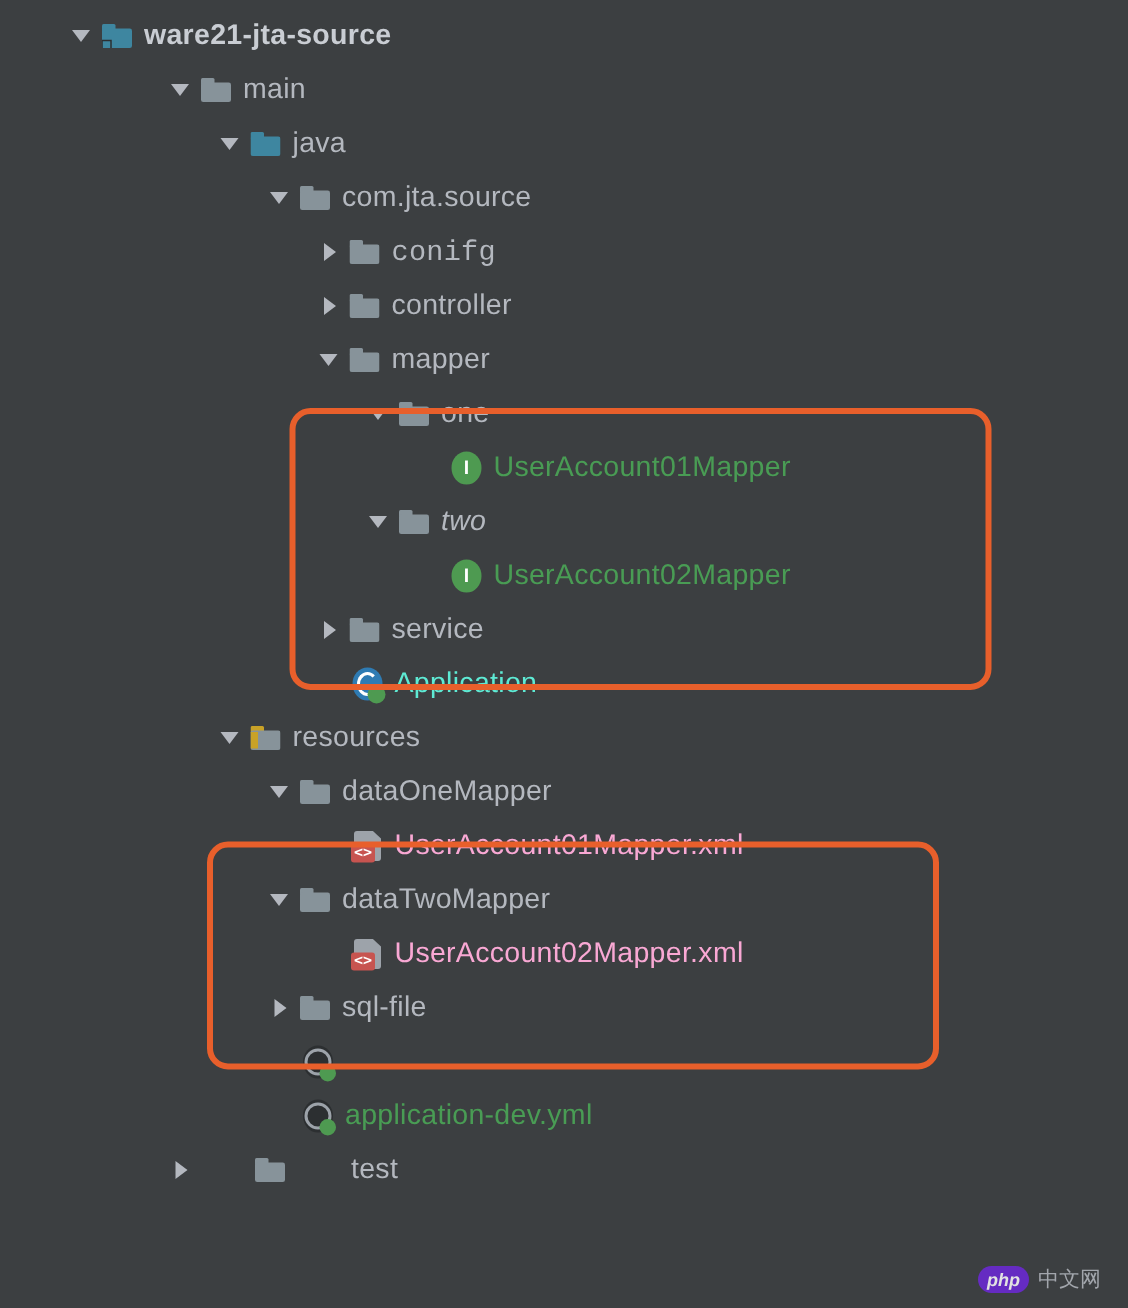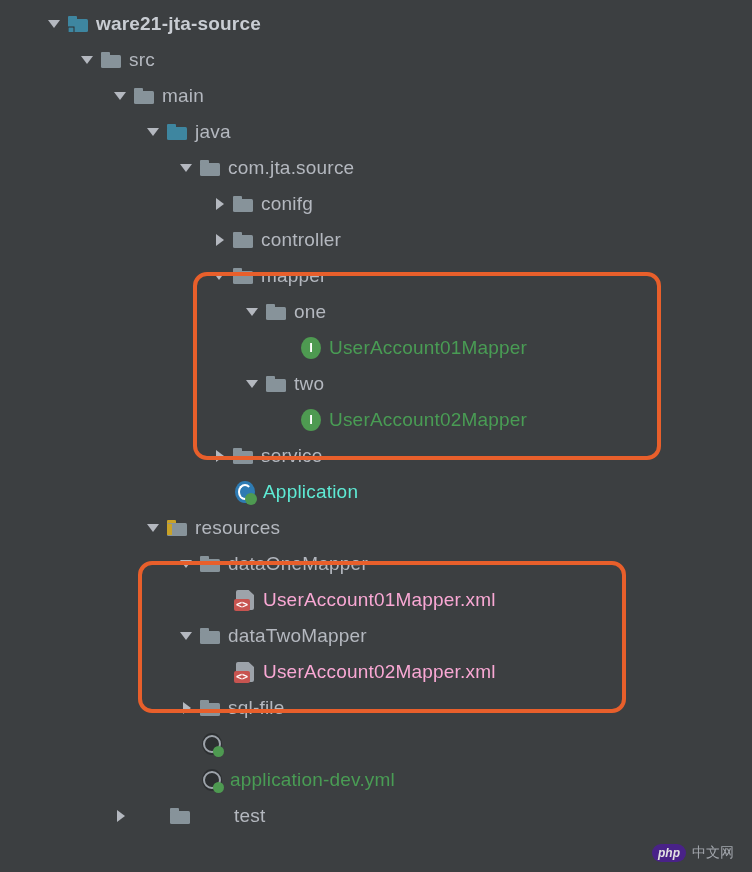--- a/index.html
+++ b/index.html
@@ -136,49 +136,39 @@
   .watermark{
     position:absolute;
     right:18px;
     bottom:10px;
     font-size:14px;
     color:#b4b8bf;
     opacity:.85;
     display:flex;align-items:center;gap:6px;
   }
   .watermark .badge{
-    background:#4c1d95;color:#fff;border-radius:10px;
+    background:#6d28d9;color:#fff;border-radius:10px;
     padding:2px 6px;font-size:12px;font-style:italic;font-weight:700;
   }
 </style>
 </head>
 <body>
 
 <div class="tree" id="tree">
     <div class="row" style="padding-left: 36px; text-align: center;">
       <span class="arrow expanded"></span>
       <span class="icon folder-icon module-icon">
         <svg width="20" height="16" viewBox="0 0 20 16">
           <rect class="tab" x="0" y="0" width="9" height="5" rx="1"></rect>
           <rect class="body" x="0" y="3" width="20" height="13" rx="1.5"></rect>
           <rect x="0" y="11" width="6" height="6" fill="#3e86a0" stroke="#2c2f31"></rect>
         </svg>
       </span>
       <span class="label bold">ware21-jta-source</span>
     </div>
-    <div class="row" style="padding-left: 69px;">
-      <span class="arrow expanded"></span>
-      <span class="icon folder-icon">
-        <svg width="20" height="16" viewBox="0 0 20 16">
-          <rect class="tab" x="0" y="0" width="9" height="5" rx="1"></rect>
-          <rect class="body" x="0" y="3" width="20" height="13" rx="1.5"></rect>
-        </svg>
-      </span>
-      <span class="label">src</span>
-    </div>
     <div class="row" style="padding-left: 102px;">
       <span class="arrow expanded"></span>
       <span class="icon folder-icon">
         <svg width="20" height="16" viewBox="0 0 20 16">
           <rect class="tab" x="0" y="0" width="9" height="5" rx="1"></rect>
           <rect class="body" x="0" y="3" width="20" height="13" rx="1.5"></rect>
         </svg>
       </span>
       <span class="label">main</span>
     </div>
@@ -195,21 +185,21 @@
     <div class="row" style="padding-left: 168px;">
       <span class="arrow expanded"></span>
       <span class="icon folder-icon">
         <svg width="20" height="16" viewBox="0 0 20 16">
           <rect class="tab" x="0" y="0" width="9" height="5" rx="1"></rect>
           <rect class="body" x="0" y="3" width="20" height="13" rx="1.5"></rect>
         </svg>
       </span>
       <span class="label">com.jta.source</span>
     </div>
-    <div class="row" style="padding-left: 201px;">
+    <div class="row" style="padding-left: 201px; font-family: Liberation Mono, monospace;">
       <span class="arrow collapsed"></span>
       <span class="icon folder-icon">
         <svg width="20" height="16" viewBox="0 0 20 16">
           <rect class="tab" x="0" y="0" width="9" height="5" rx="1"></rect>
           <rect class="body" x="0" y="3" width="20" height="13" rx="1.5"></rect>
         </svg>
       </span>
       <span class="label">conifg</span>
     </div>
     <div class="row" style="padding-left: 201px;">
@@ -242,21 +232,21 @@
       </span>
       <span class="label">one</span>
     </div>
     <div class="row" style="padding-left: 267px;">
       <span class="arrow none"></span>
       <span class="icon">
         <span class="interface-badge">I</span>
       </span>
       <span class="label class">UserAccount01Mapper</span>
     </div>
-    <div class="row" style="padding-left: 234px;">
+    <div class="row" style="padding-left: 234px; font-style: italic;">
       <span class="arrow expanded"></span>
       <span class="icon folder-icon">
         <svg width="20" height="16" viewBox="0 0 20 16">
           <rect class="tab" x="0" y="0" width="9" height="5" rx="1"></rect>
           <rect class="body" x="0" y="3" width="20" height="13" rx="1.5"></rect>
         </svg>
       </span>
       <span class="label">two</span>
     </div>
     <div class="row" style="padding-left: 267px;">

